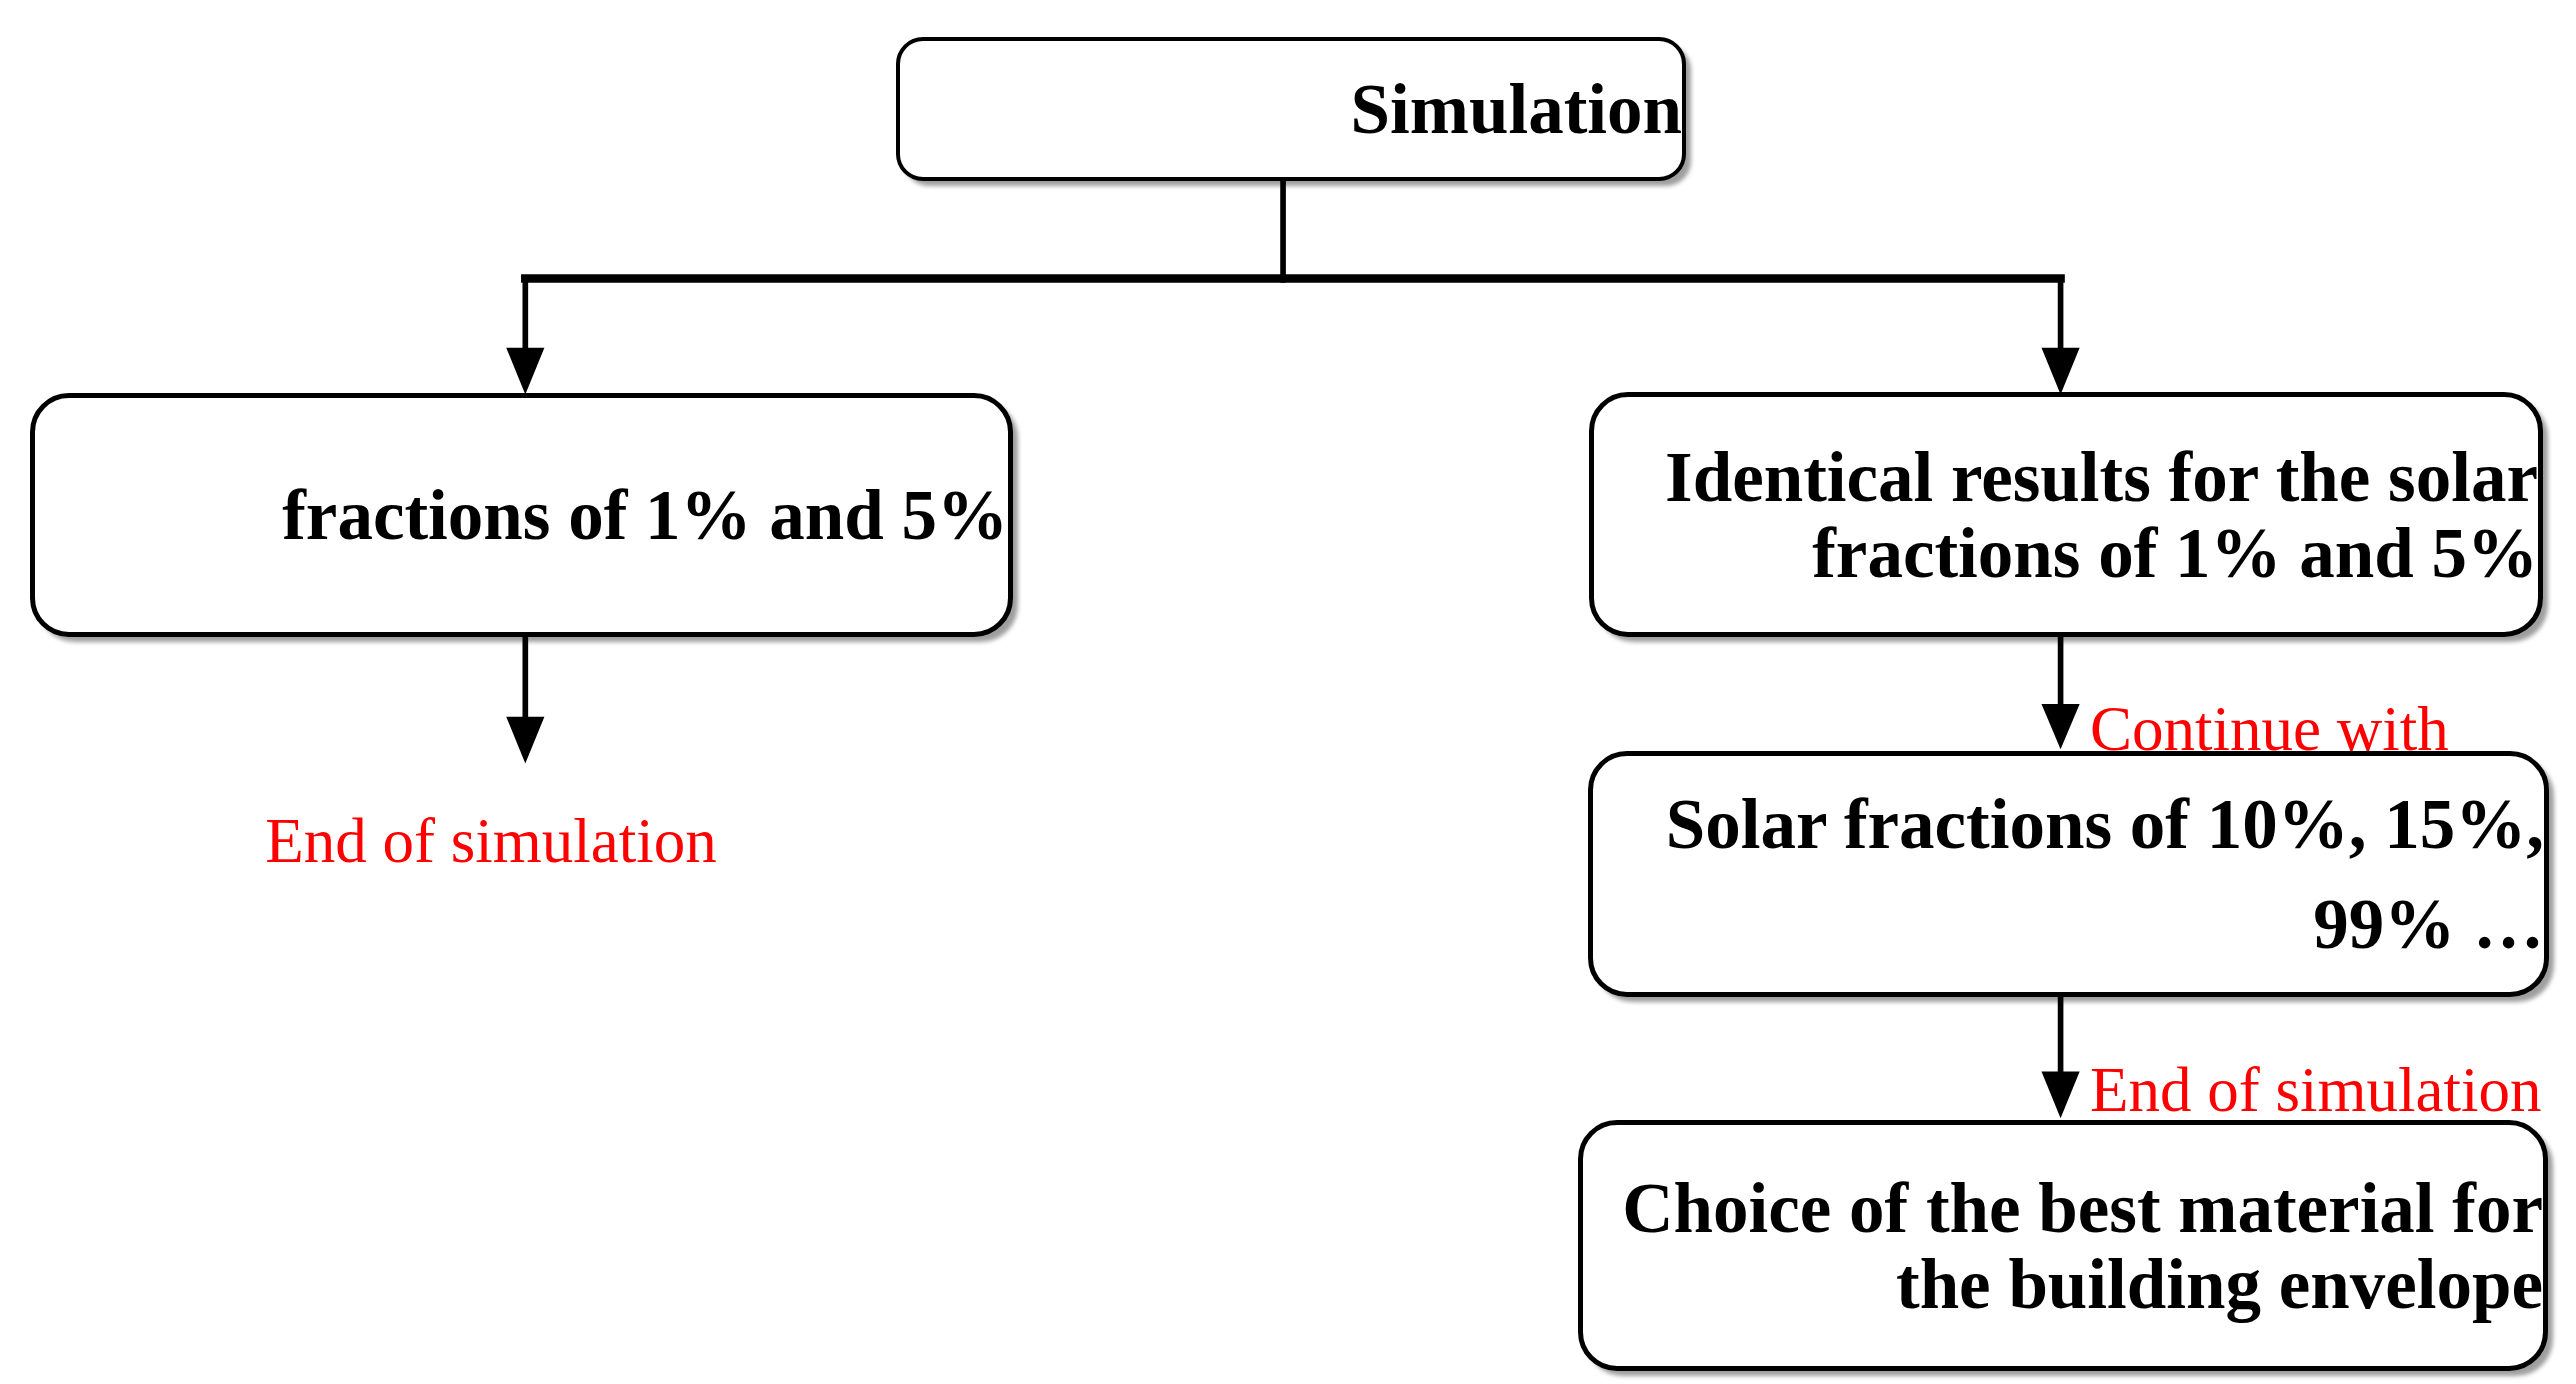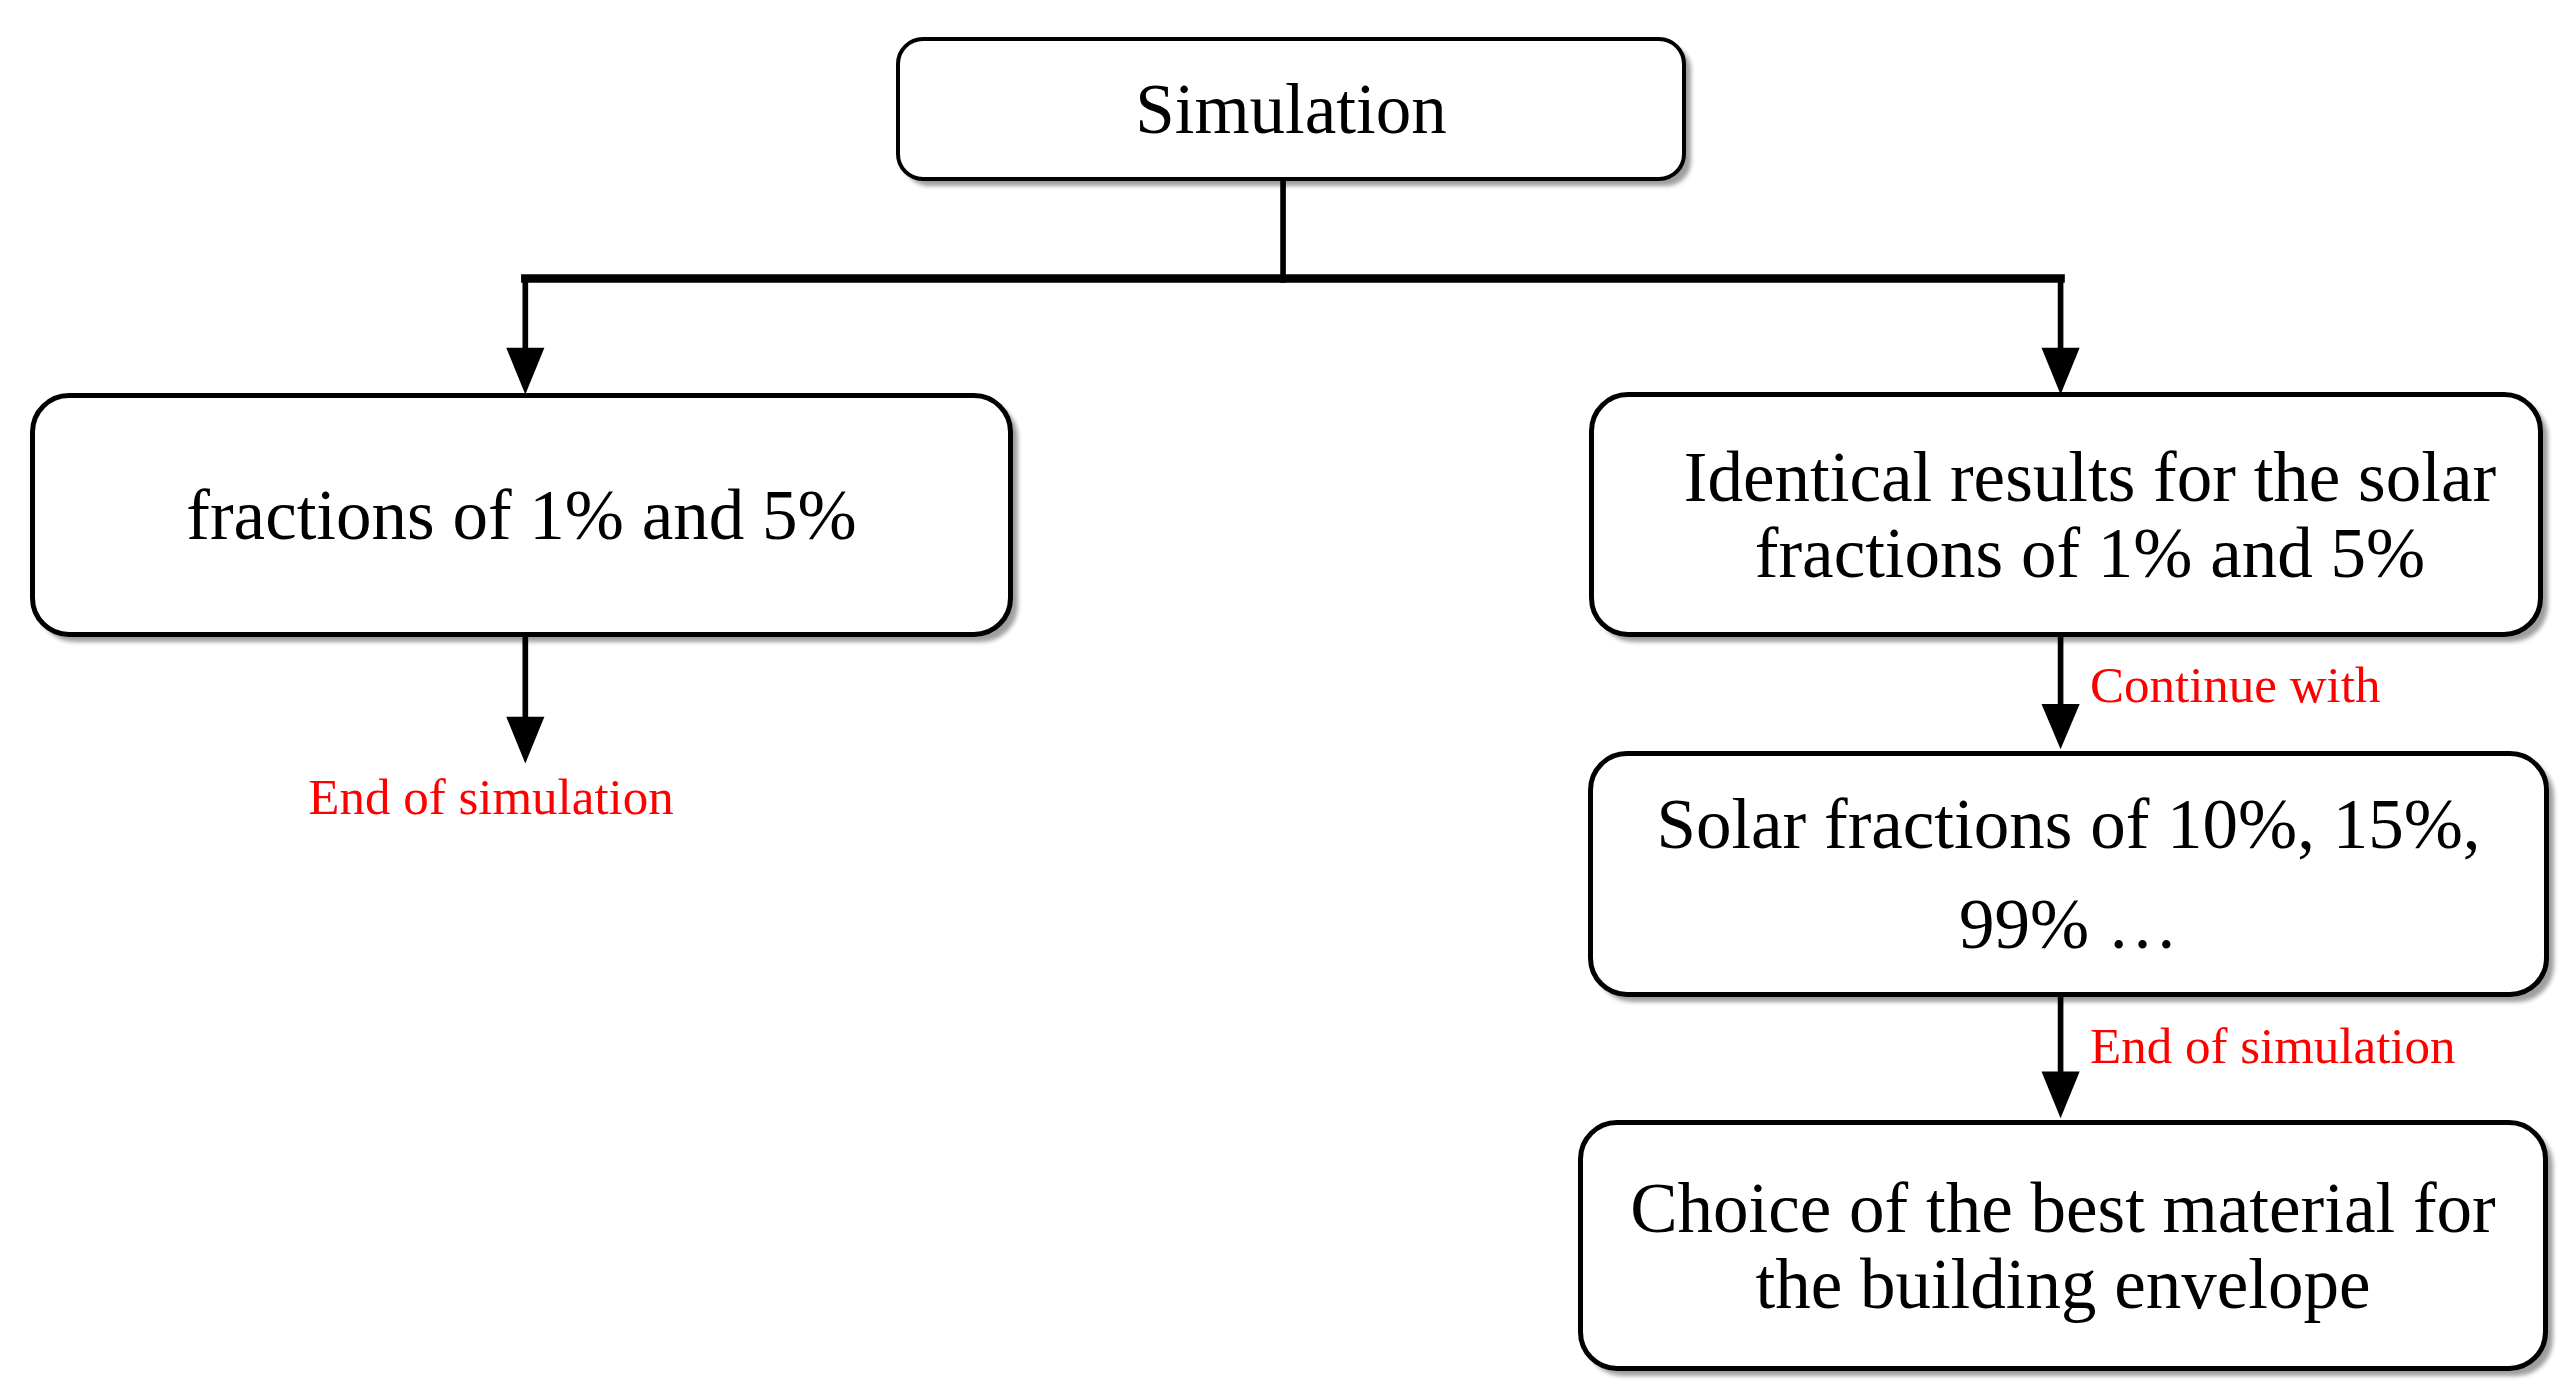--- a/index.html
+++ b/index.html
@@ -26,42 +26,44 @@
     height: 1384px;
   }
   .node {
     position: absolute;
     background: var(--node-fill);
     border: 5px solid var(--line);
     border-radius: 39px;
     display: flex;
     flex-direction: column;
     justify-content: center;
-    align-items: center;
+    align-items: flex-end;
     text-align: center;
     color: var(--node-text);
     font-size: 71px;
     line-height: 76px;
     box-shadow: 6.4px 6.4px 4.2px -2.1px rgba(0,0,0,0.38);
+    font-weight: bold;
   }
   .node .tline { white-space: nowrap; }
   #node-simulation {
     left: 896px; top: 37px; width: 790px; height: 144px;
     border-radius: 27px; border-width: 4.2px;
   }
   #node-different { left: 30px;   top: 393px;  width: 983px; height: 244px; }
   #node-identical { left: 1589px; top: 392px;  width: 954px; height: 245px; padding-left: 48px; }
   #node-solar     { left: 1588px; top: 751px; width: 961px; height: 246px; gap: 24px; }
   #node-choice    { left: 1578px; top: 1120px; width: 970px; height: 251px; }
   .edge-label {
     position: absolute;
     color: var(--edge-label);
-    font-size: 51px;
+    font-size: 63px;
     line-height: 71px;
     white-space: nowrap;
+    margin-top: 44px;
   }
   #label-end-left { left: 491px; top: 762px; transform: translateX(-50%); }
   #label-continue { left: 2090px; top: 650px; }
   #label-end-right { left: 2090px; top: 1011px; }
   .stroke { stroke: var(--line); }
   .fill { fill: var(--line); }
 </style>
 </head>
 <body>
 

